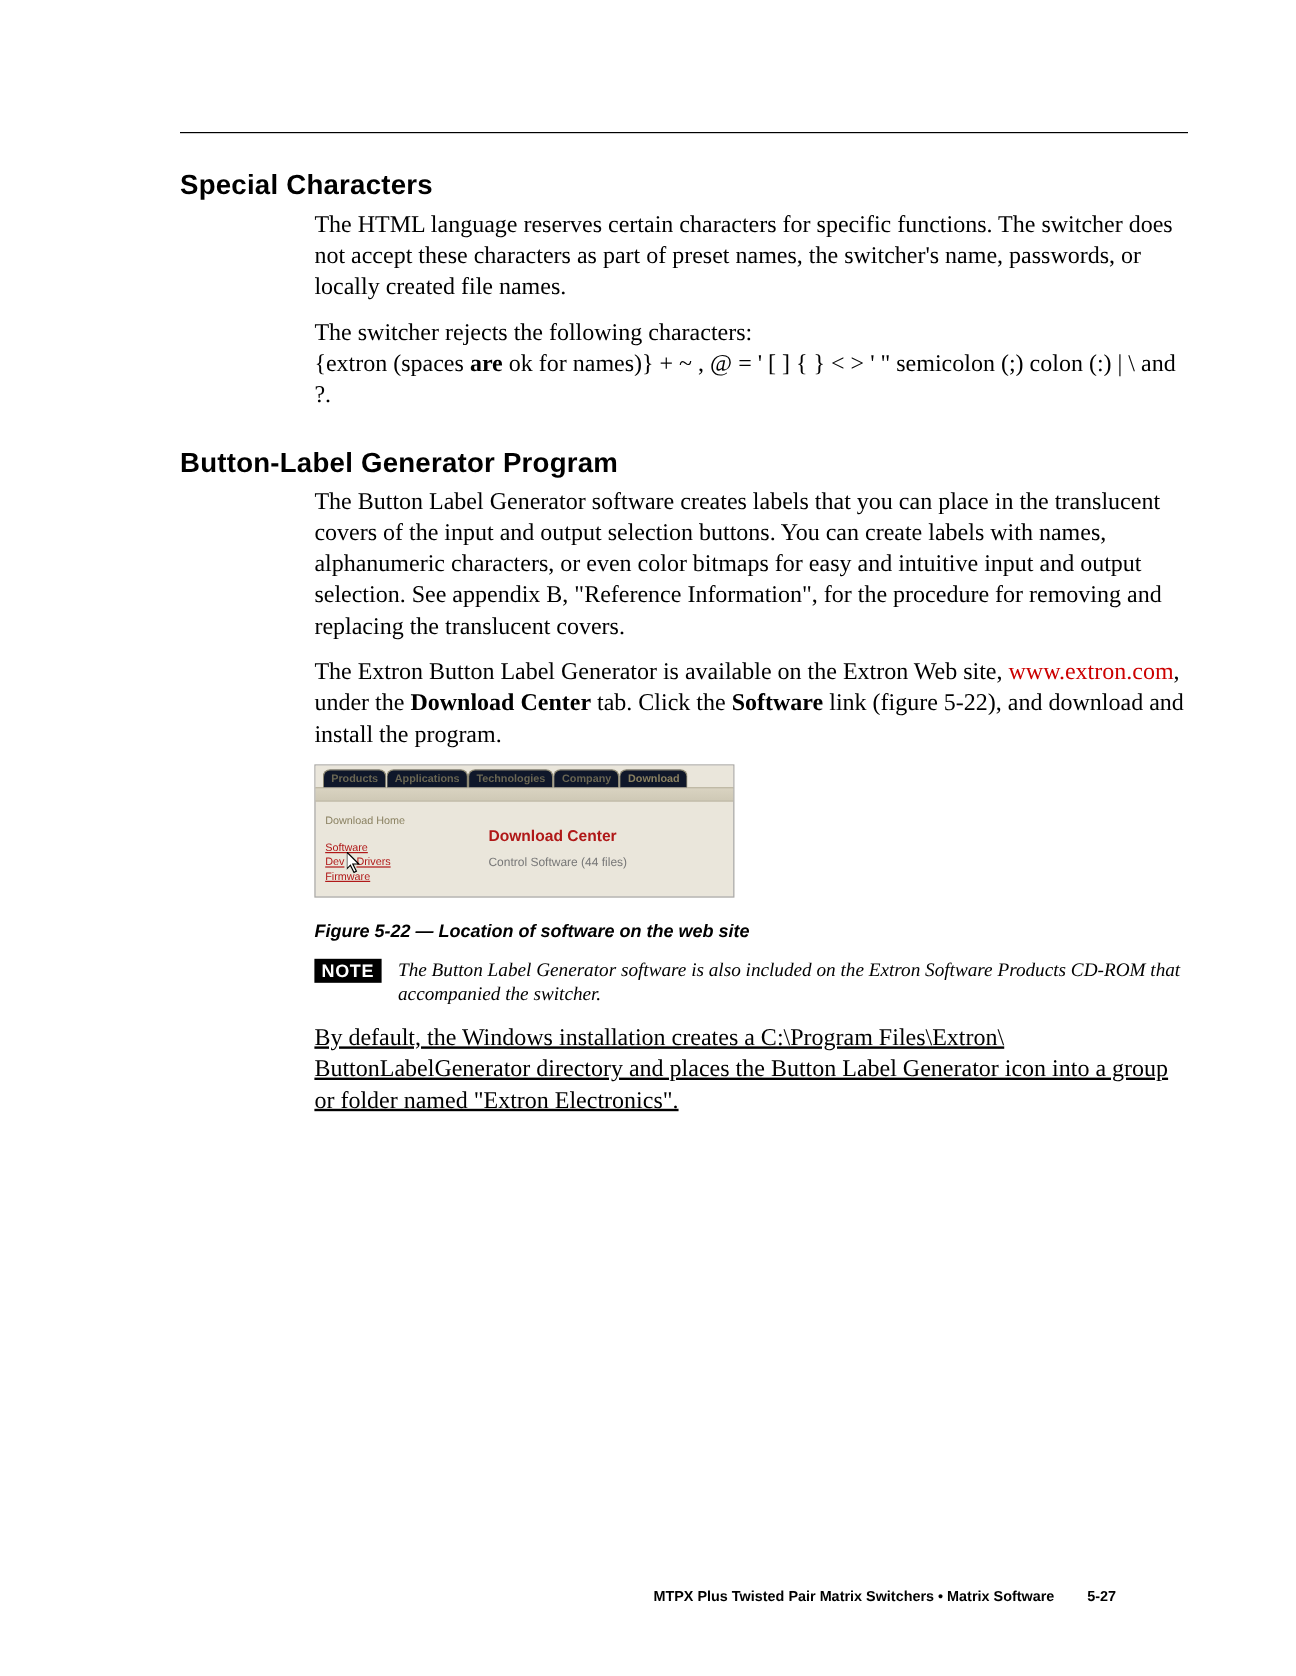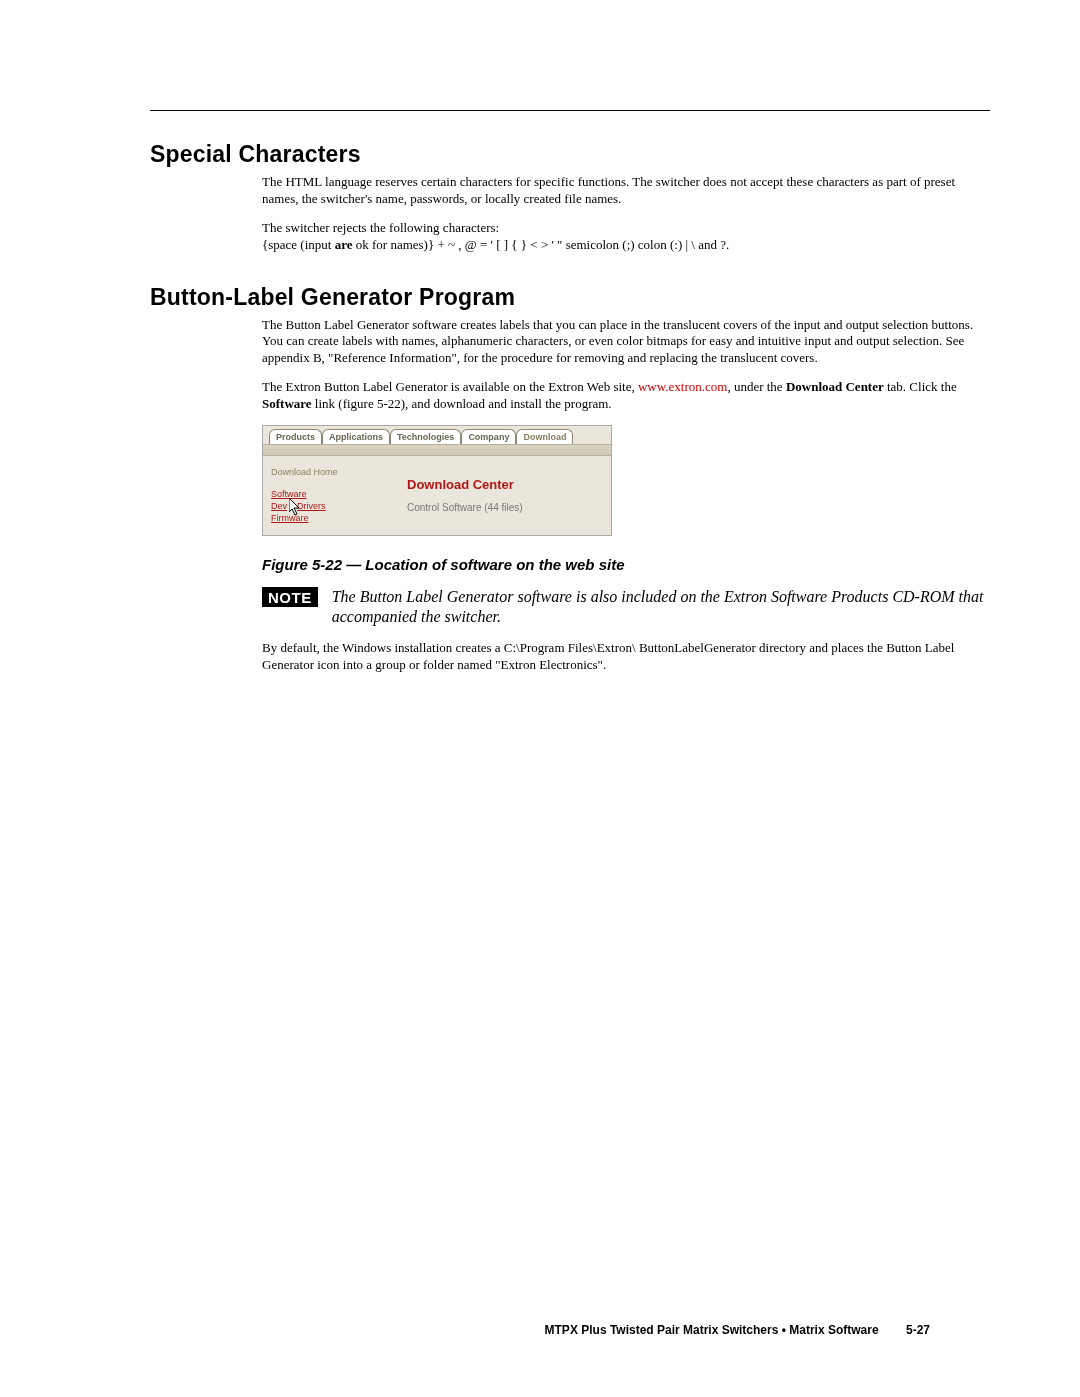--- a/index.html
+++ b/index.html
@@ -22,21 +22,21 @@
   }
   h2.section {
     font-family: "Arial Black", Arial, Helvetica, sans-serif;
     font-weight: 900;
     font-size: 23px;
     margin: 30px 0 6px 0;
     letter-spacing: 0.2px;
   }
   .body-block {
     margin-left: 112px;
-    font-size: 13px;
+    font-size: 20px;
     line-height: 1.30;
   }
   .body-block p {
     margin: 0 0 12px 0;
   }
   .link {
     color: #cc0000;
     font-weight: normal;
   }
   .bold {
@@ -60,21 +60,21 @@
     display: flex;
     gap: 0;
     padding: 3px 6px 0 6px;
     background: #eae6db;
   }
   .shot .tab {
     border: 1px solid #8c8772;
     border-bottom: none;
     border-radius: 6px 6px 0 0;
     padding: 2px 6px 2px 6px;
-    background: #ffffff;
+    background: #0f172a;
     font-weight: bold;
     font-size: 9px;
     color: #6a6653;
     text-align: center;
   }
   .shot .tab:nth-child(5) {
     color: #8a8161;
   }
   .shot .bar {
     height: 10px;
@@ -168,21 +168,21 @@
 <body>
 
 <div class="page">
   <div class="rule"></div>
 
   <h2 class="section">Special Characters</h2>
   <div class="body-block">
     <p>The HTML language reserves certain characters for specific functions.  The switcher does not accept these characters as part of preset names, the switcher's name, passwords, or locally created file names.</p>
     <p>
       <span>The switcher rejects the following characters:</span><br>
-      <span>{space (input </span><span class="bold">are</span><span> ok for names)}  +  ~  ,  @  =  '  [  ]  {  }  &lt;  &gt;  '  "   semicolon (;)  colon (:)   |   \   and ?.</span>
+      <span>{extron (spaces </span><span class="bold">are</span><span> ok for names)}  +  ~  ,  @  =  '  [  ]  {  }  &lt;  &gt;  '  "   semicolon (;)  colon (:)   |   \   and ?.</span>
     </p>
   </div>
 
   <h2 class="section">Button-Label Generator Program</h2>
   <div class="body-block">
     <p>The Button Label Generator software creates labels that you can place in the translucent covers of the input and output selection buttons.  You can create labels with names, alphanumeric characters, or even color bitmaps for easy and intuitive input and output selection.  See appendix B, "Reference Information", for the procedure for removing and replacing the translucent covers.</p>
     <p>
       <span>The Extron Button Label Generator is available on the Extron Web site, </span><span class="link">www.extron.com</span><span>, under the </span><span class="bold">Download Center</span><span> tab.  Click the </span><span class="bold">Software</span><span> link (figure 5-22), and download and install the program.</span>
     </p>
   </div>
@@ -222,21 +222,21 @@
     </div>
   </div>
 
   <div class="fig-caption">Figure 5-22 — Location of software on the web site</div>
 
   <div class="note-row">
     <div class="note-badge">NOTE</div>
     <div class="note-text">The Button Label Generator software is also included on the Extron Software Products CD-ROM that accompanied the switcher.</div>
   </div>
 
-  <div class="body-block" style="margin-top:12px;">
+  <div class="body-block" style="margin-top:12px;text-decoration:underline;">
     <p>By default, the Windows installation creates a C:\Program Files\Extron\ ButtonLabelGenerator directory and places the Button Label Generator icon into a group or folder named "Extron Electronics".</p>
   </div>
 
   <div class="footer">
     <span>MTPX Plus Twisted Pair Matrix Switchers • Matrix Software</span>
     <span class="pn">5-27</span>
   </div>
 </div>
 
 </body></html>

